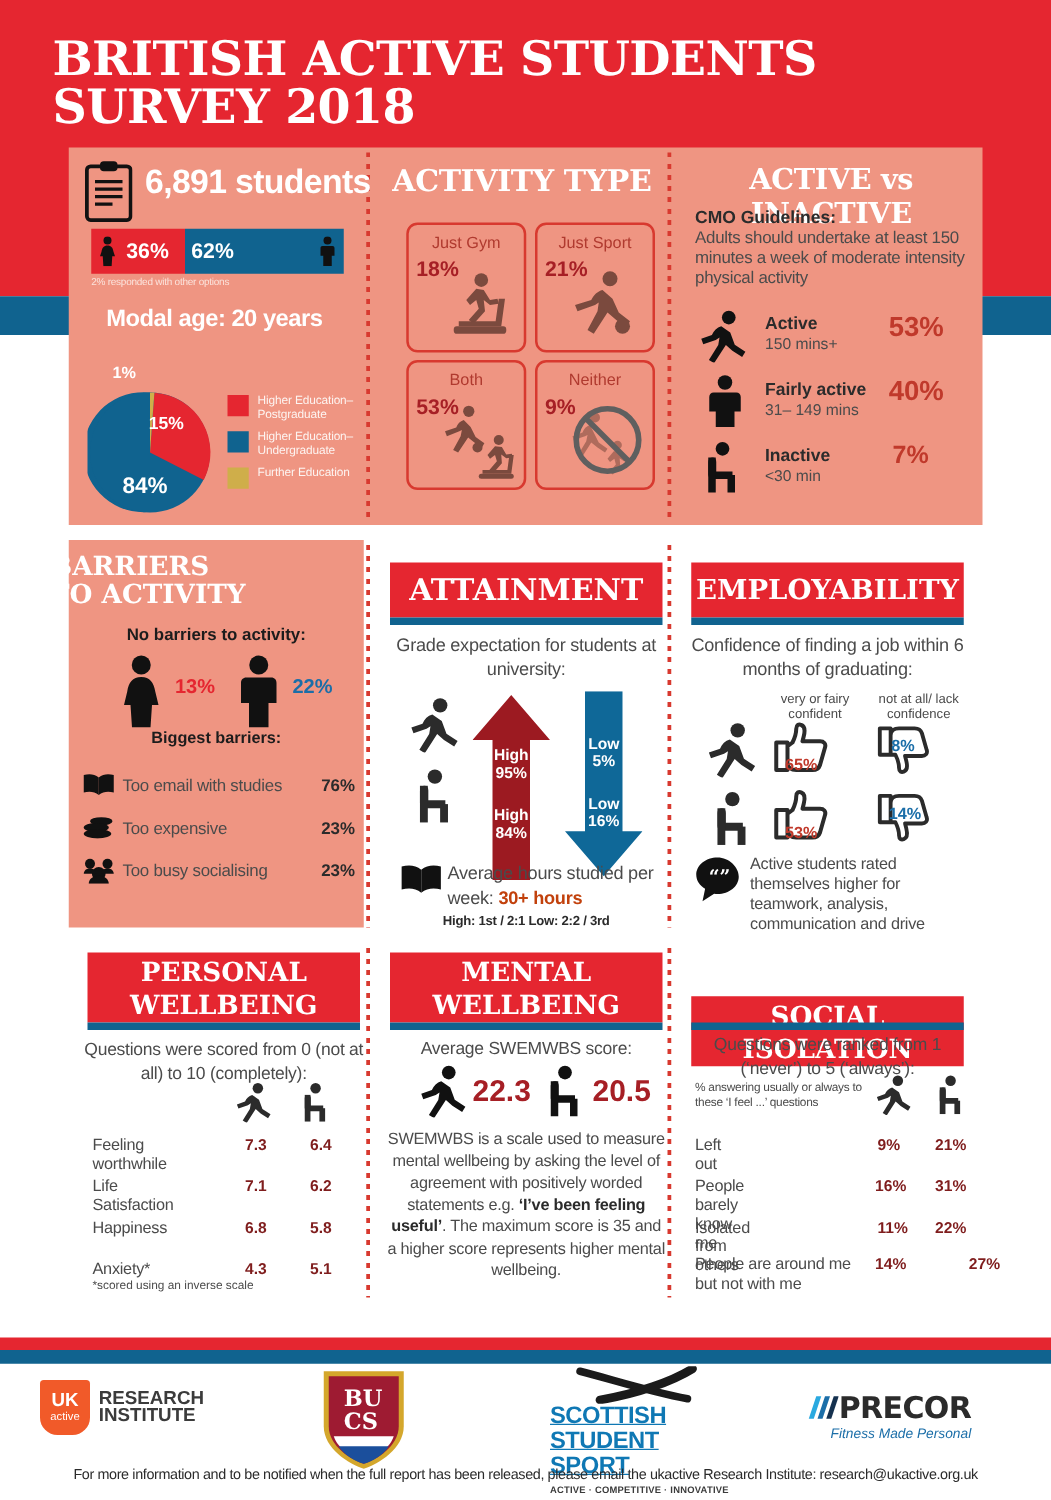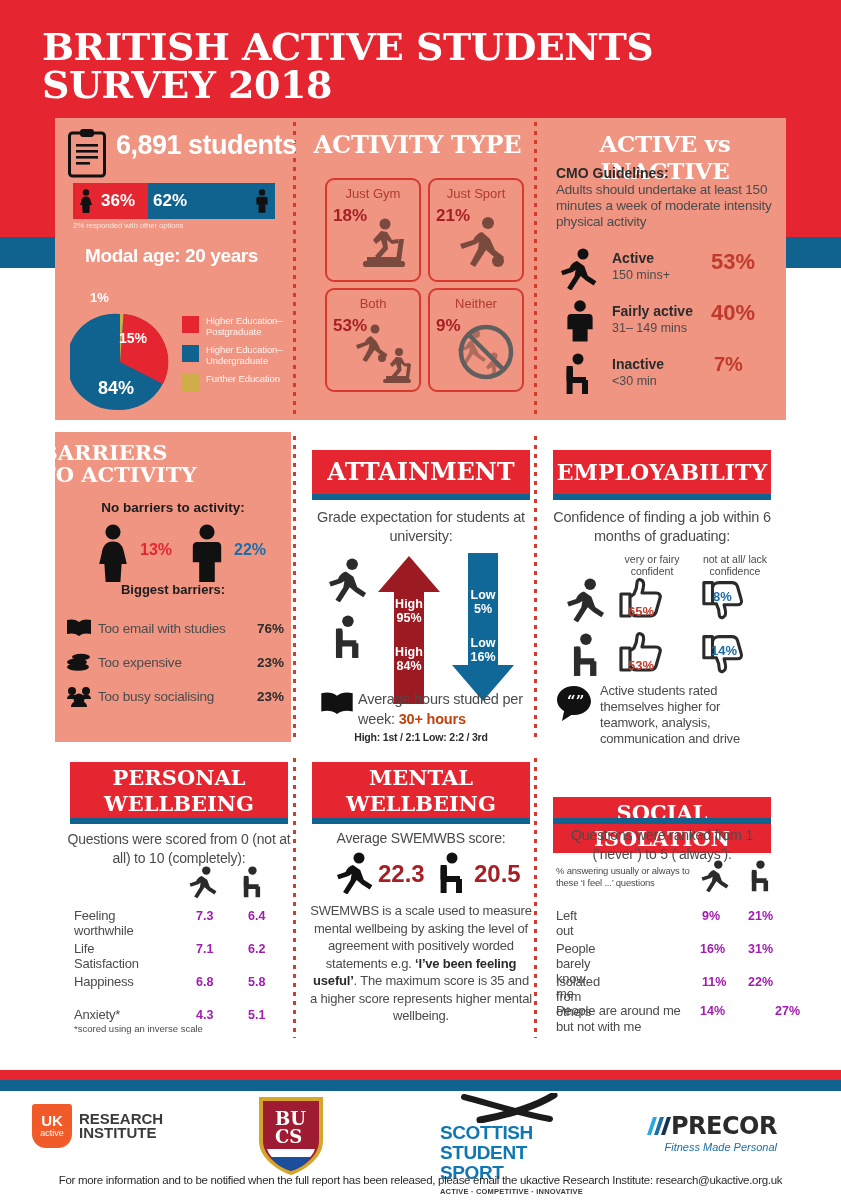--- a/index.html
+++ b/index.html
@@ -86,21 +86,21 @@
   .arrow-dn{position:absolute;width:62px;height:148px;}
   .arr-lbl{position:absolute;color:#fff;text-align:center;font-weight:bold;font-size:12.5px;line-height:14px;}
 
   
   .emp-col-hd{position:absolute;color:#4b4b4b;font-size:10.5px;text-align:center;line-height:12px;}
   .thumb-pct{position:absolute;font-weight:bold;font-size:13px;}
 
   
   .tbl-row{position:absolute;}
   .tbl-lbl{position:absolute;color:#4b4b4b;font-size:13px;letter-spacing:-0.2px;}
-  .tbl-v{position:absolute;color:#a21caf;font-size:12.5px;font-weight:bold;}
+  .tbl-v{position:absolute;color:#7f1d1d;font-size:12.5px;font-weight:bold;}
 
   
   .f-red{position:absolute;left:0;top:1070px;width:841px;height:10px;background:#e52630;}
   .f-blue{position:absolute;left:0;top:1080px;width:841px;height:11px;background:#10638f;}
   .f-note{position:absolute;left:0;top:1174px;width:841px;text-align:center;color:#2b2b2b;
     font-size:11.5px;letter-spacing:-0.3px;}
 
   .logo-uka{position:absolute;left:32px;top:1104px;}
   .logo-bucs{position:absolute;left:255px;top:1093px;}
   .logo-sss{position:absolute;left:440px;top:1093px;}
@@ -550,21 +550,21 @@
       <text x="20" y="50">CS</text>
     </g>
   </svg>
 </div>
 
 <div class="logo-sss">
   <svg width="130" height="30" viewBox="0 0 130 30" style="display:block;margin-left:18px;">
     <path d="M6 4C30 10 60 20 92 26" stroke="#1b1b1b" stroke-width="6" fill="none" stroke-linecap="round"></path>
     <path d="M96 2C80 12 52 22 22 27" stroke="#1b1b1b" stroke-width="7" fill="none" stroke-linecap="round"></path>
   </svg>
-  <div style="color:#0f78b4;font-size:19px;font-weight:bold;line-height:20px;letter-spacing:-0.4px;">
+  <div style="color:#0f78b4;font-size:19px;font-weight:bold;line-height:20px;letter-spacing:-0.4px;text-decoration:underline;">
     <div>SCOTTISH</div>
     <div>STUDENT</div>
     <div>SPORT</div>
   </div>
   <div style="color:#3b3b3b;font-size:7.5px;font-weight:bold;letter-spacing:0.2px;margin-top:4px;">ACTIVE · COMPETITIVE · INNOVATIVE</div>
 </div>
 
 <div class="logo-prec">
   <div style="display:flex;align-items:center;">
     <svg width="26" height="22" viewBox="0 0 26 22">

